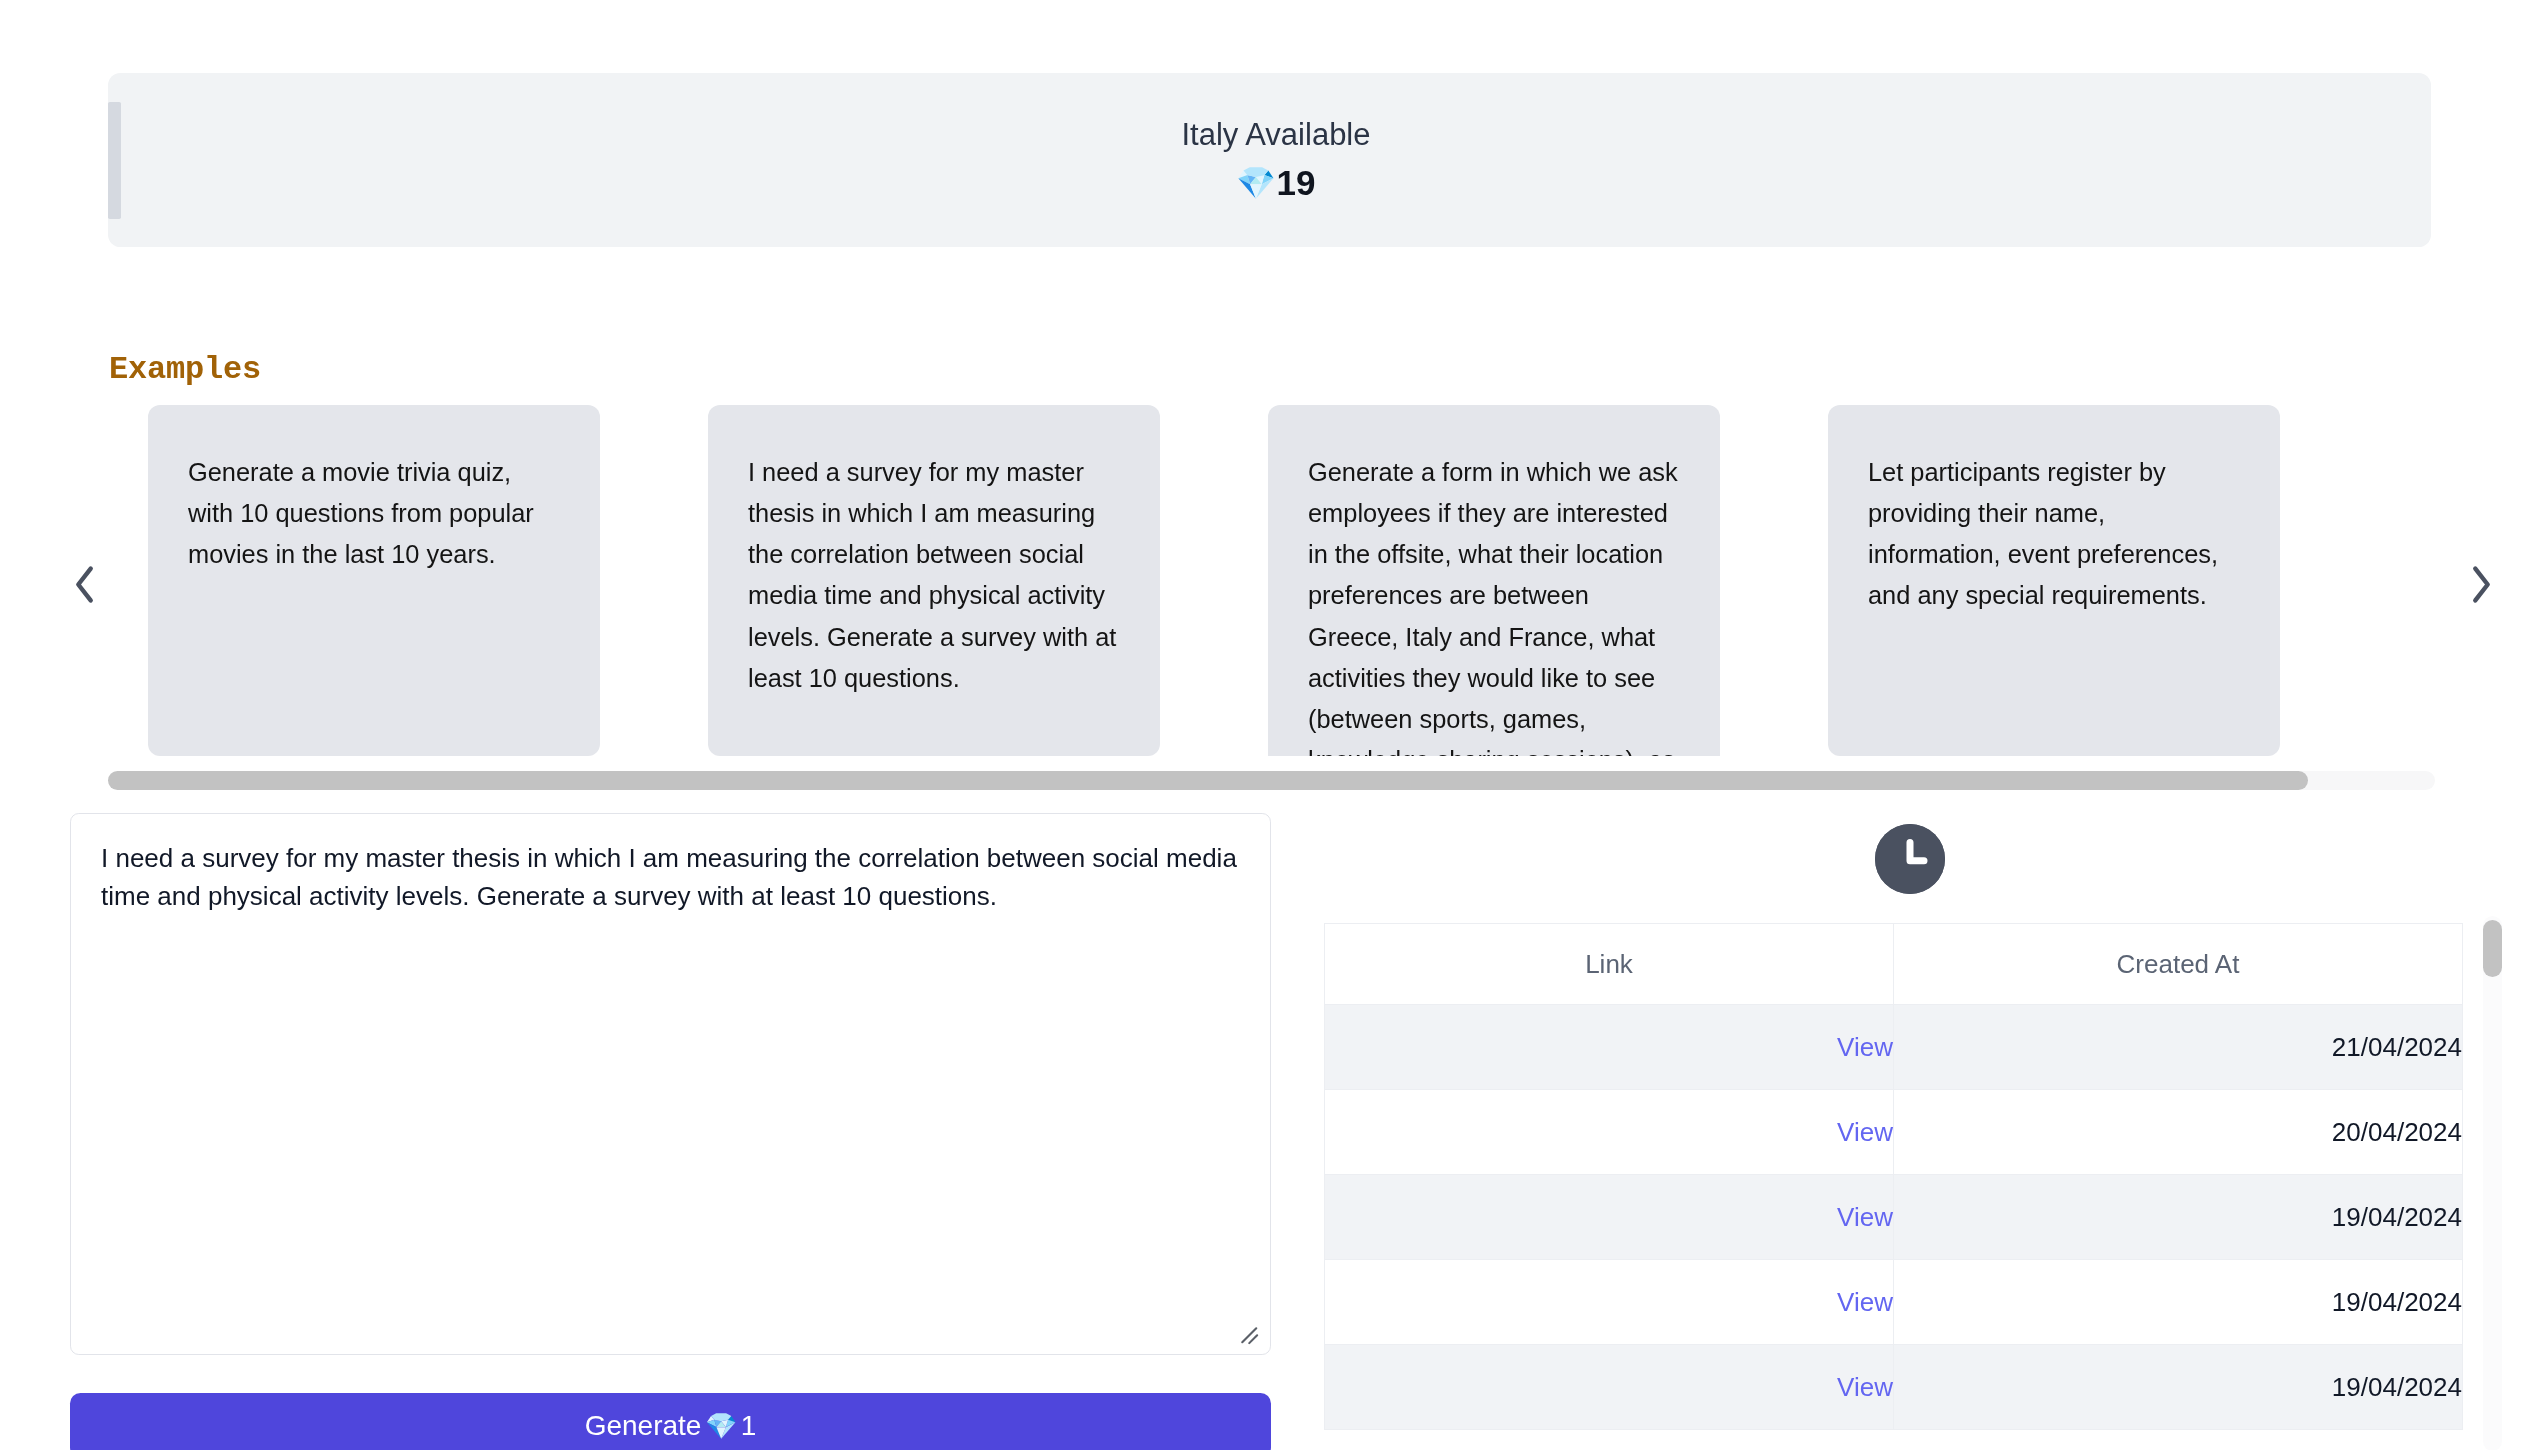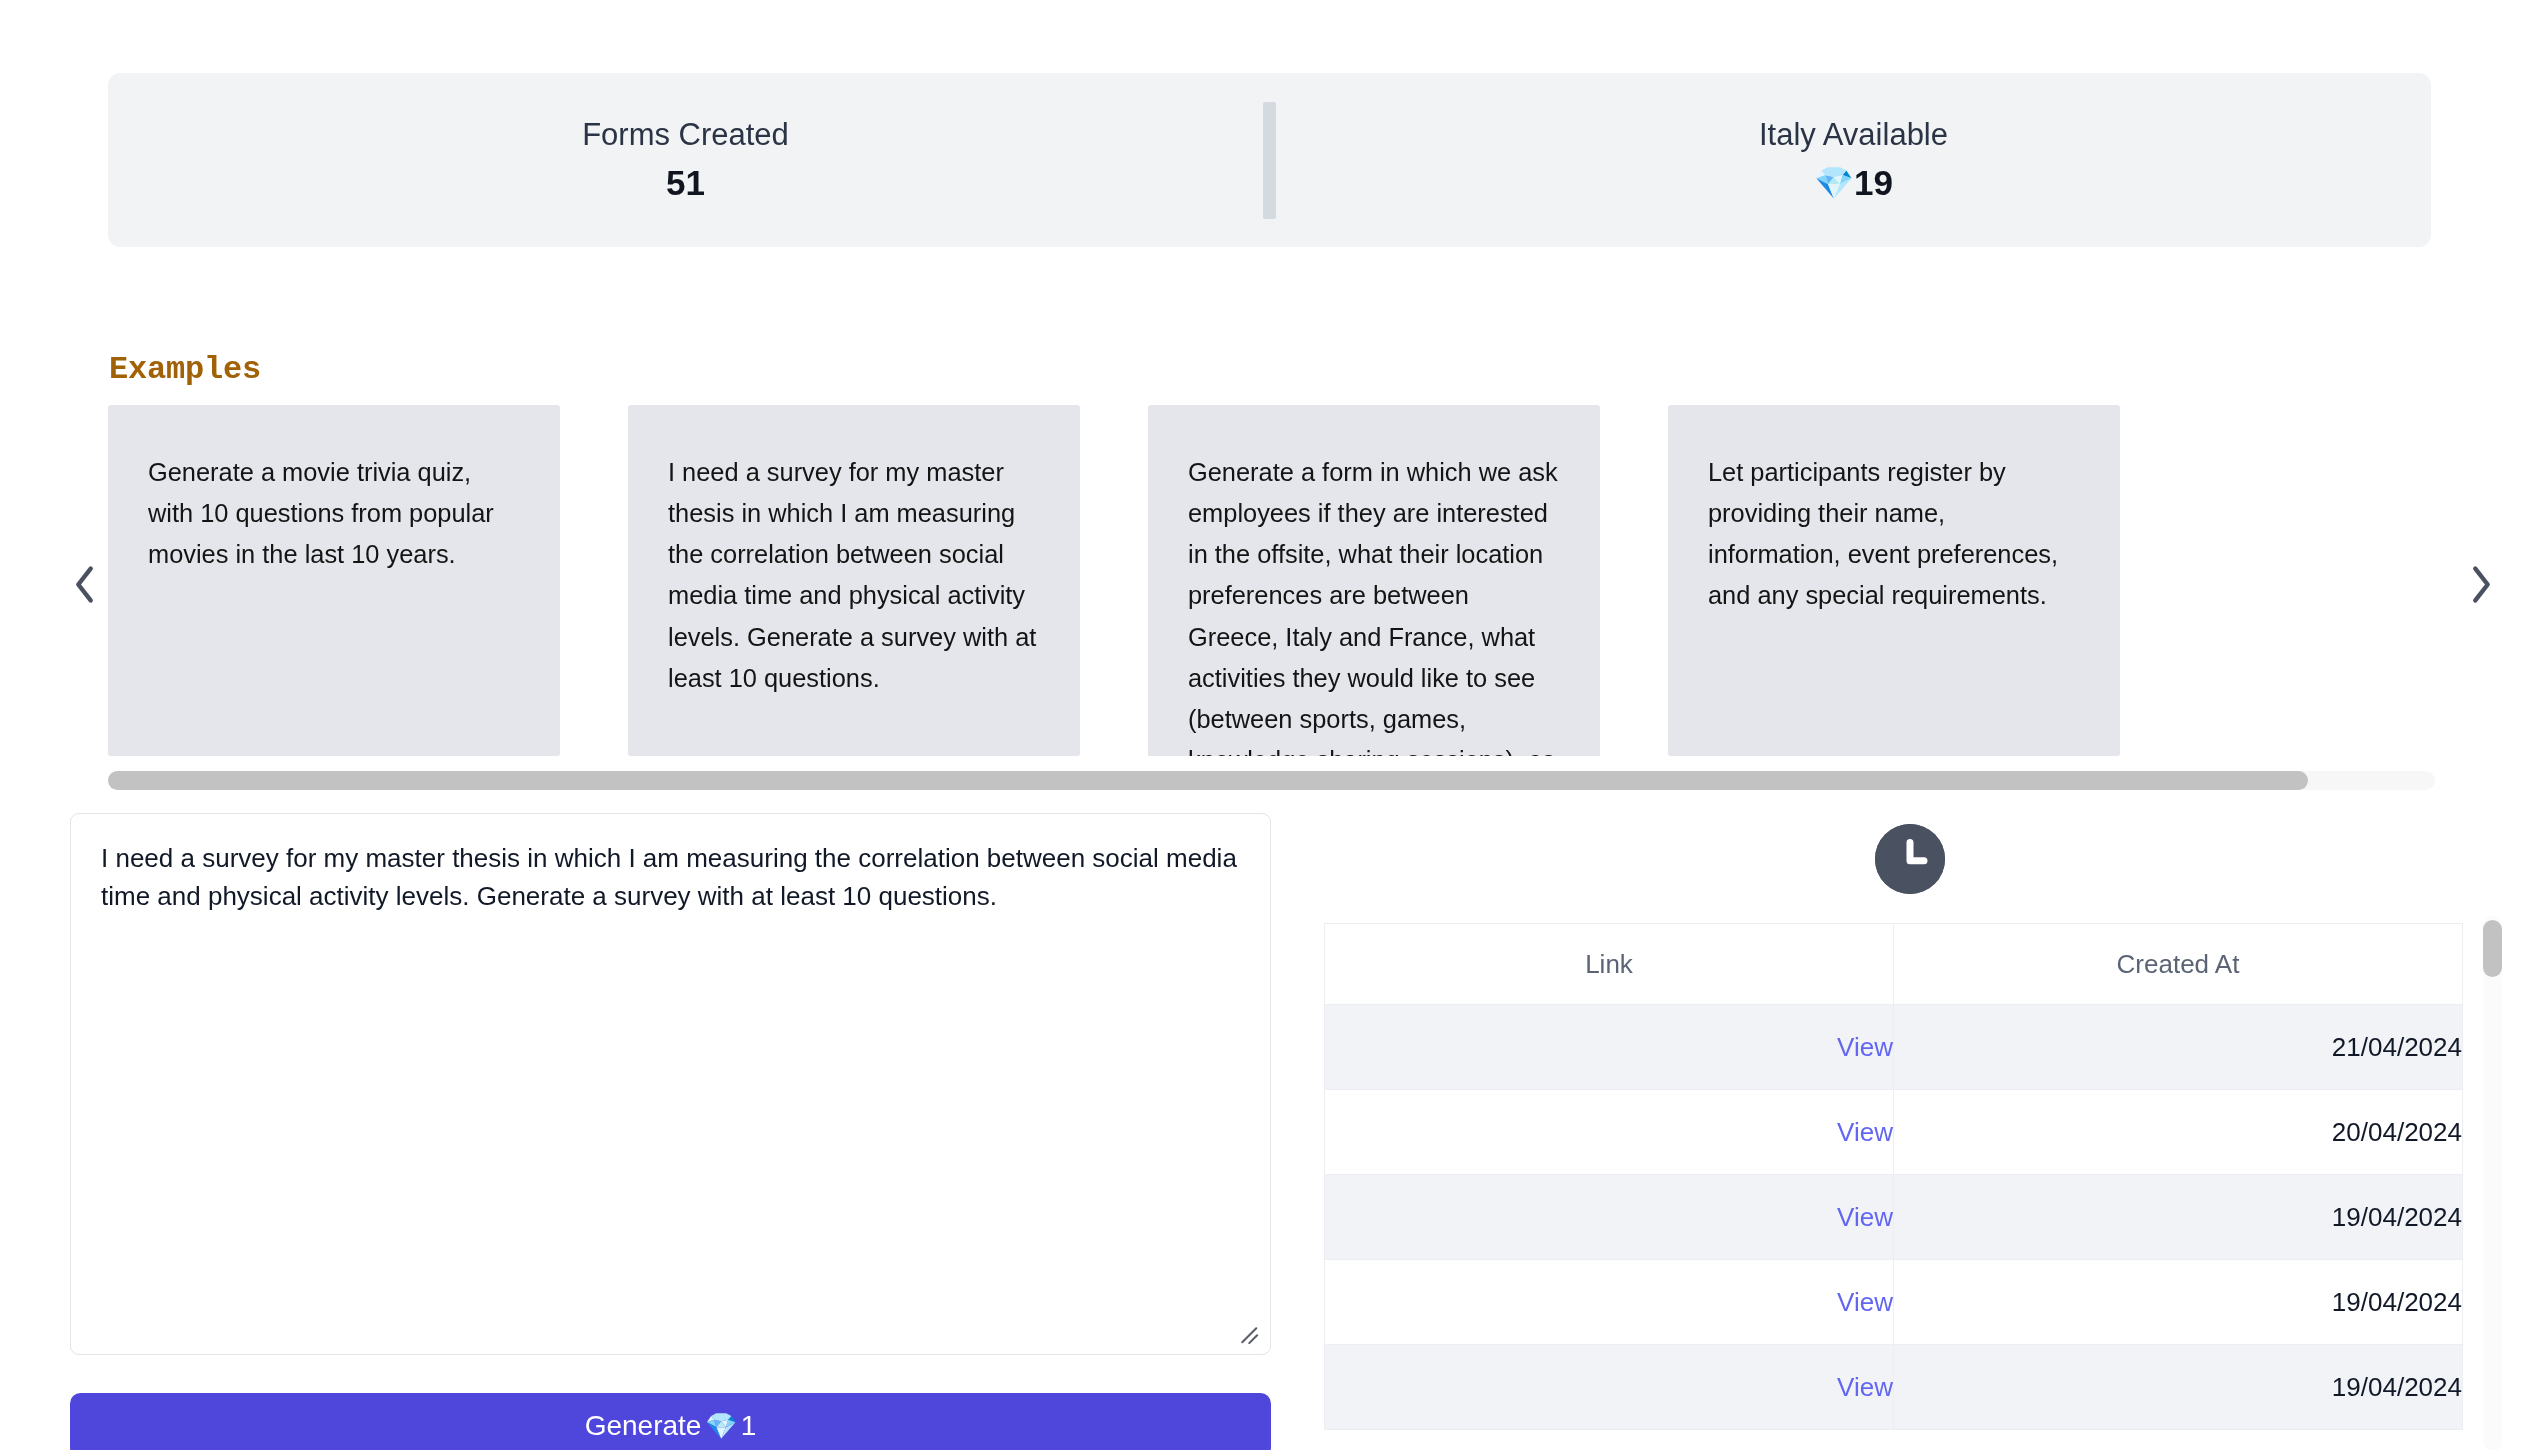--- a/index.html
+++ b/index.html
@@ -111,23 +111,24 @@
   }
   .cards-track {
     display: flex;
     gap: 68px;
     height: 351px;
     align-items: flex-start;
   }
   .ex-card {
     flex: 0 0 452px;
     background: #e4e6eb;
-    border-radius: 3px;
+    border-radius: 12px;
     padding: 47px 40px 35px 40px;
     min-height: 351px;
+    margin-left: 40px;
   }
   .ex-card p {
     font-size: 25.4px;
     line-height: 1.62;
     color: #141414;
     word-wrap: break-word;
   }
 
   
   .hscroll-track {
@@ -265,24 +266,20 @@
     background: #c2c2c2;
     border-radius: 9.6px;
   }
 </style>
 </head>
 <body>
 
 <div class="page">
 
   <div class="stats-panel">
-    <div class="stat-block">
-      <div class="stat-label">Forms Created</div>
-      <div class="stat-value">51</div>
-    </div>
 
     <div class="stat-divider"></div>
 
     <div class="stat-block">
       <div class="stat-label">Italy Available</div>
       <div class="stat-value">
         <span class="gem">💎</span>
         <span>19</span>
       </div>
     </div>

